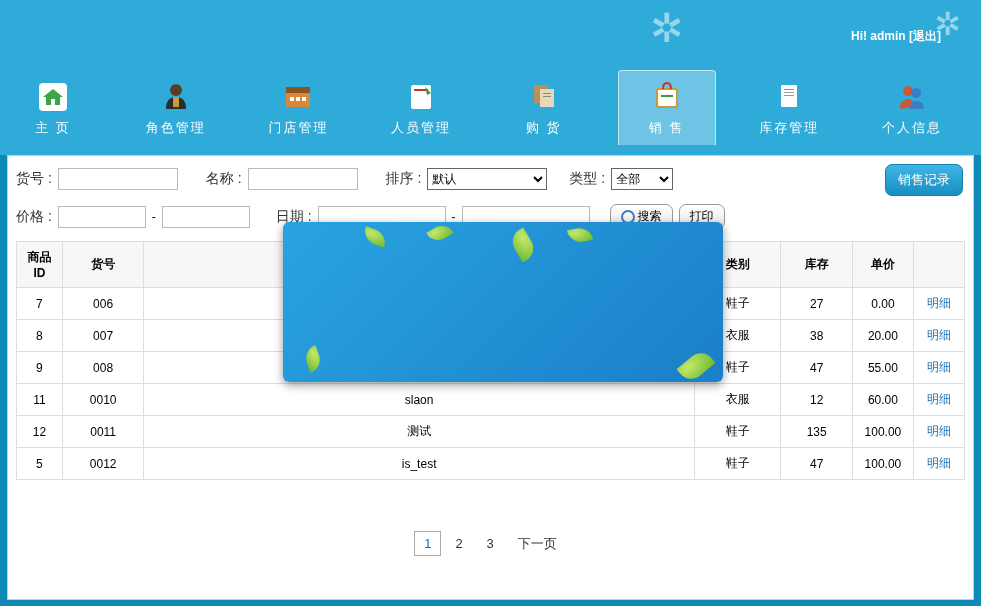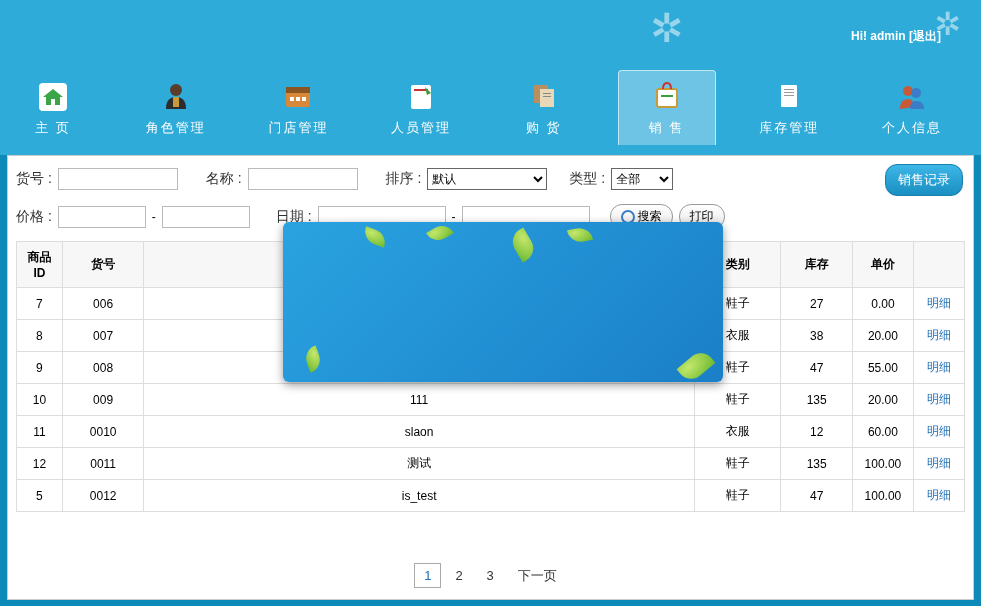--- a/index.html
+++ b/index.html
@@ -96,21 +96,21 @@
     .filter-select {
       height: 22px;
       border: 1px solid #666;
       font-size: 12px;
       background: #fff;
     }
     .btn {
       padding: 3px 10px;
       border: 1px solid #999;
       background: linear-gradient(#fff,#e8e8e8);
-      border-radius: 12px;
+      border-radius: 7px;
       cursor: pointer;
       font-size: 12px;
       display: inline-flex;
       align-items: center;
       gap: 3px;
       text-align: center;
     }
     .btn-primary {
       background: linear-gradient(#3db6e8,#1a8ec0);
       color: #fff;
@@ -366,29 +366,20 @@
         <tr>
           <td>9</td>
           <td>008</td>
           <td></td>
           <td>鞋子</td>
           <td>47</td>
           <td>55.00</td>
           <td class="link">明细</td>
         </tr>
         <tr>
-          <td>10</td>
-          <td>009</td>
-          <td>111</td>
-          <td>鞋子</td>
-          <td>135</td>
-          <td>20.00</td>
-          <td class="link">明细</td>
-        </tr>
-        <tr>
           <td>11</td>
           <td>0010</td>
           <td>slaon</td>
           <td>衣服</td>
           <td>12</td>
           <td>60.00</td>
           <td class="link">明细</td>
         </tr>
         <tr>
           <td>12</td>

